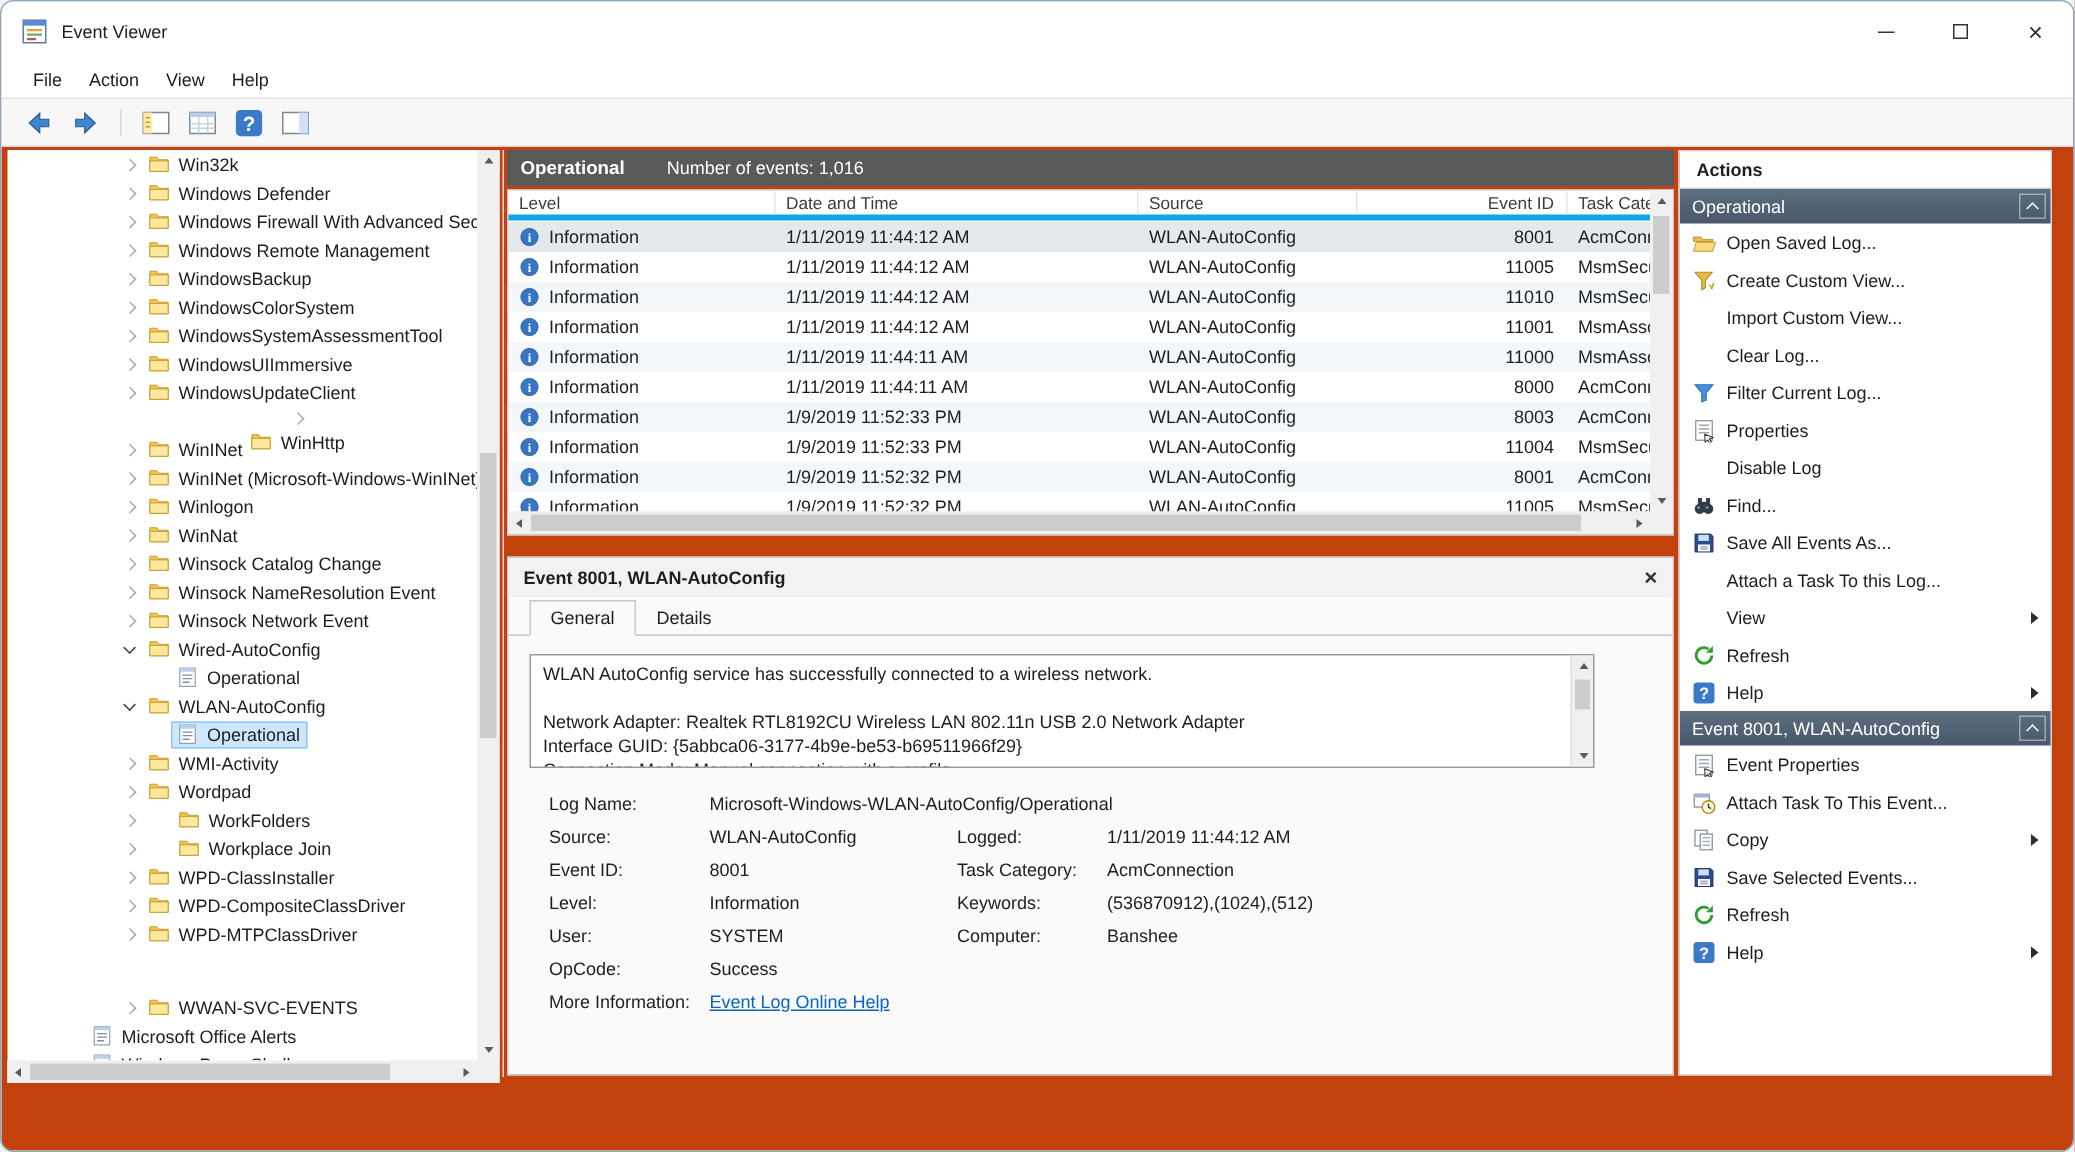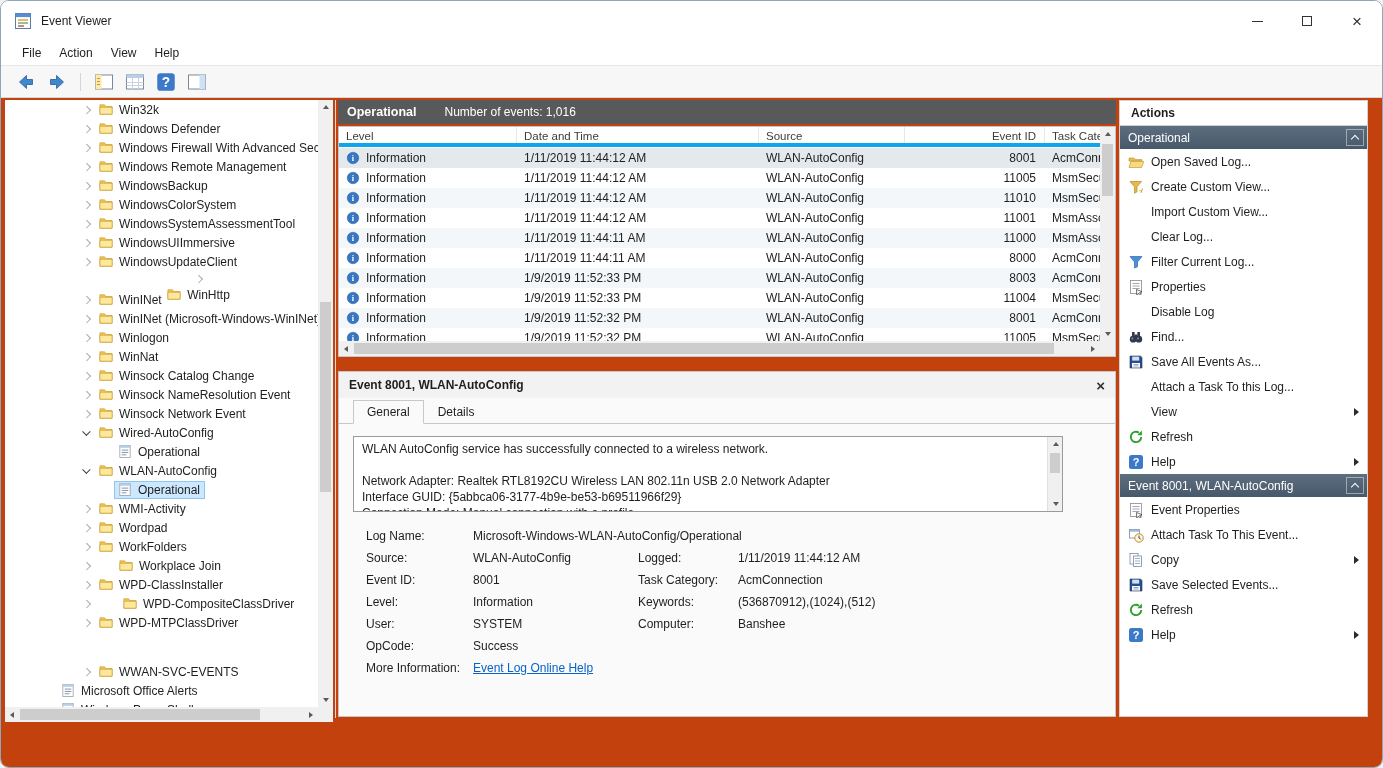--- a/index.html
+++ b/index.html
@@ -465,21 +465,21 @@
             <span class="tree-inner">
               <span class="t-icon">
                 <svg viewBox="0 0 16 16">
                   <path d="M1.5 3h5l1.2 1.8h6.8V13h-13z" fill="#f3c64b" stroke="#c89a33" stroke-width="0.7"></path>
                   <path d="M1.5 5.6h13V13h-13z" fill="#fde89c" stroke="#c89a33" stroke-width="0.7"></path>
                 </svg>
               </span>
               <span class="tree-label">Wordpad</span>
             </span>
           </div>
-          <div class="tree-row" style="padding-left: 75px;">
+          <div class="tree-row" style="padding-left: 75px; gap: 20px;">
             <span class="expander collapsed"></span>
             <span class="tree-inner">
               <span class="t-icon">
                 <svg viewBox="0 0 16 16">
                   <path d="M1.5 3h5l1.2 1.8h6.8V13h-13z" fill="#f3c64b" stroke="#c89a33" stroke-width="0.7"></path>
                   <path d="M1.5 5.6h13V13h-13z" fill="#fde89c" stroke="#c89a33" stroke-width="0.7"></path>
                 </svg>
               </span>
               <span class="tree-label">WorkFolders</span>
             </span>
@@ -501,21 +501,21 @@
             <span class="tree-inner">
               <span class="t-icon">
                 <svg viewBox="0 0 16 16">
                   <path d="M1.5 3h5l1.2 1.8h6.8V13h-13z" fill="#f3c64b" stroke="#c89a33" stroke-width="0.7"></path>
                   <path d="M1.5 5.6h13V13h-13z" fill="#fde89c" stroke="#c89a33" stroke-width="0.7"></path>
                 </svg>
               </span>
               <span class="tree-label">WPD-ClassInstaller</span>
             </span>
           </div>
-          <div class="tree-row" style="padding-left: 75px; gap: 24px;">
+          <div class="tree-row" style="padding-left: 75px;">
             <span class="expander collapsed"></span>
             <span class="tree-inner">
               <span class="t-icon">
                 <svg viewBox="0 0 16 16">
                   <path d="M1.5 3h5l1.2 1.8h6.8V13h-13z" fill="#f3c64b" stroke="#c89a33" stroke-width="0.7"></path>
                   <path d="M1.5 5.6h13V13h-13z" fill="#fde89c" stroke="#c89a33" stroke-width="0.7"></path>
                 </svg>
               </span>
               <span class="tree-label">WPD-CompositeClassDriver</span>
             </span>

